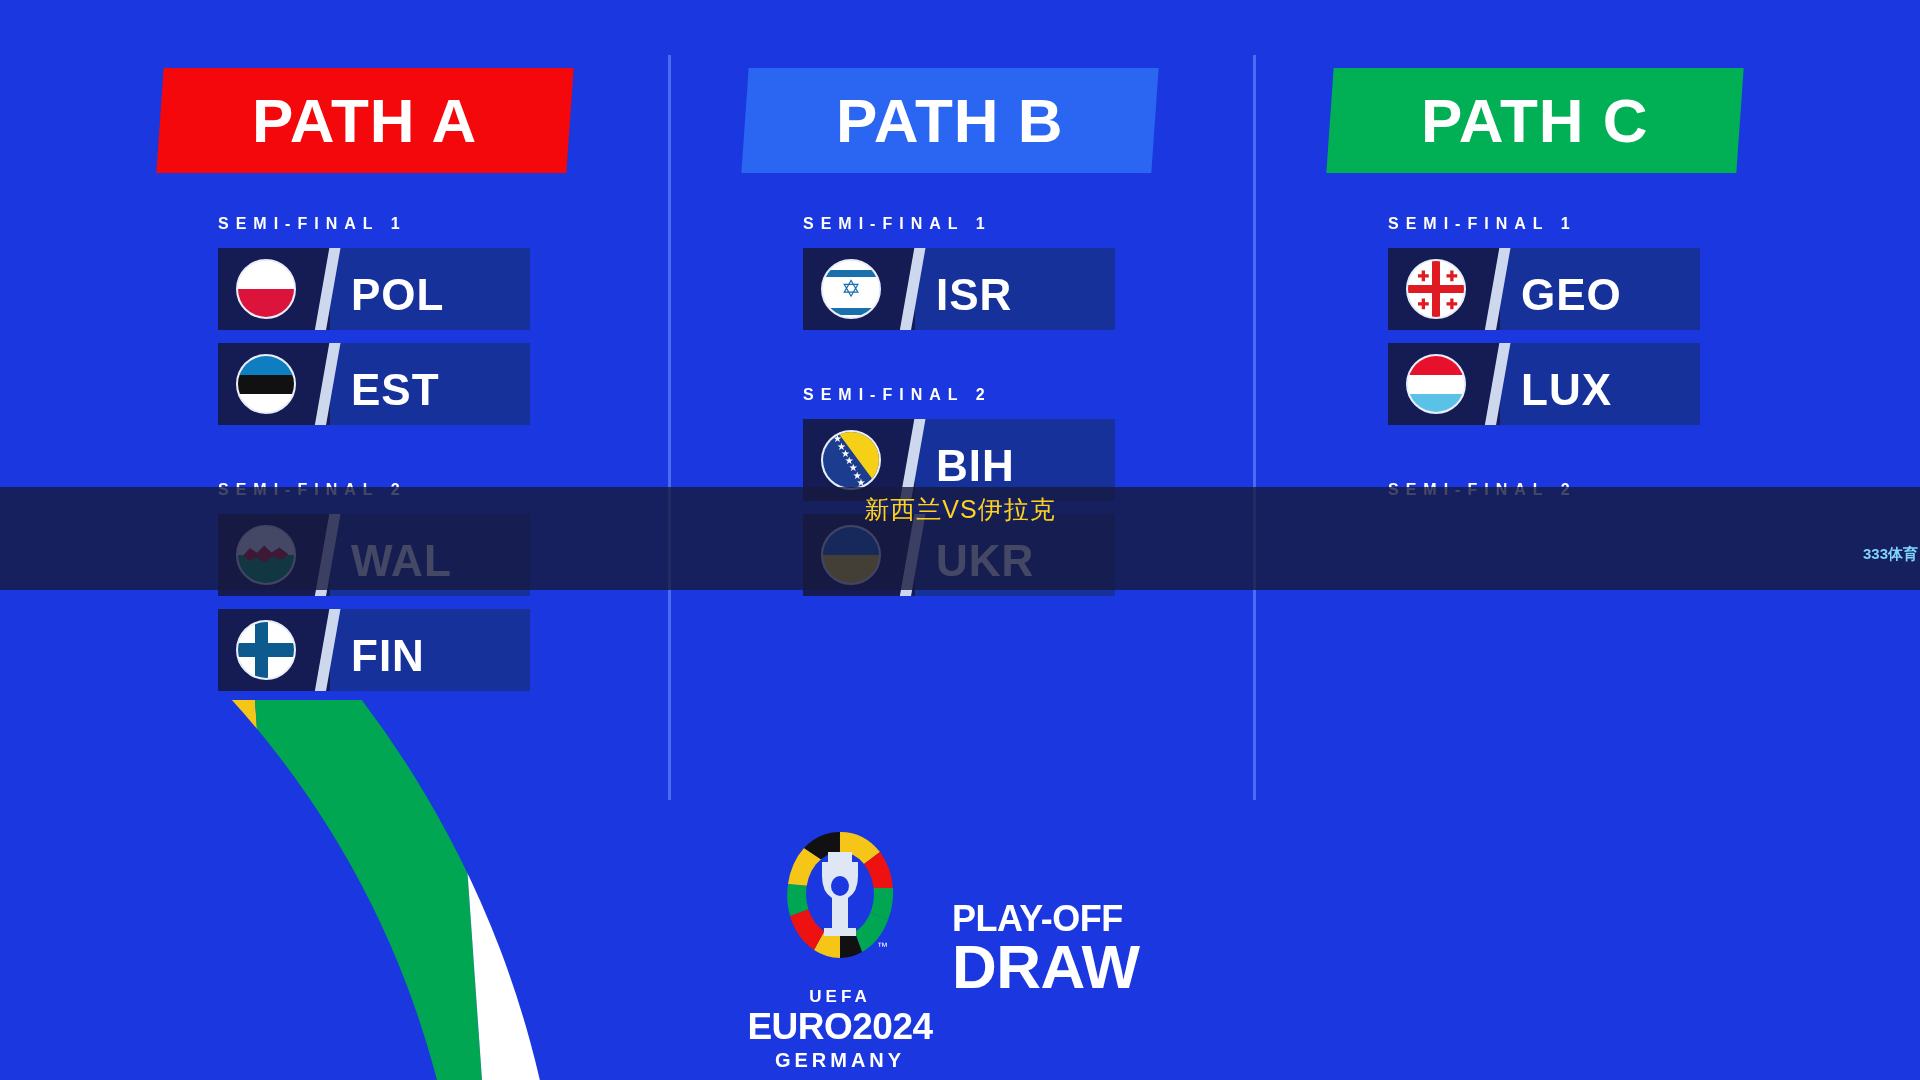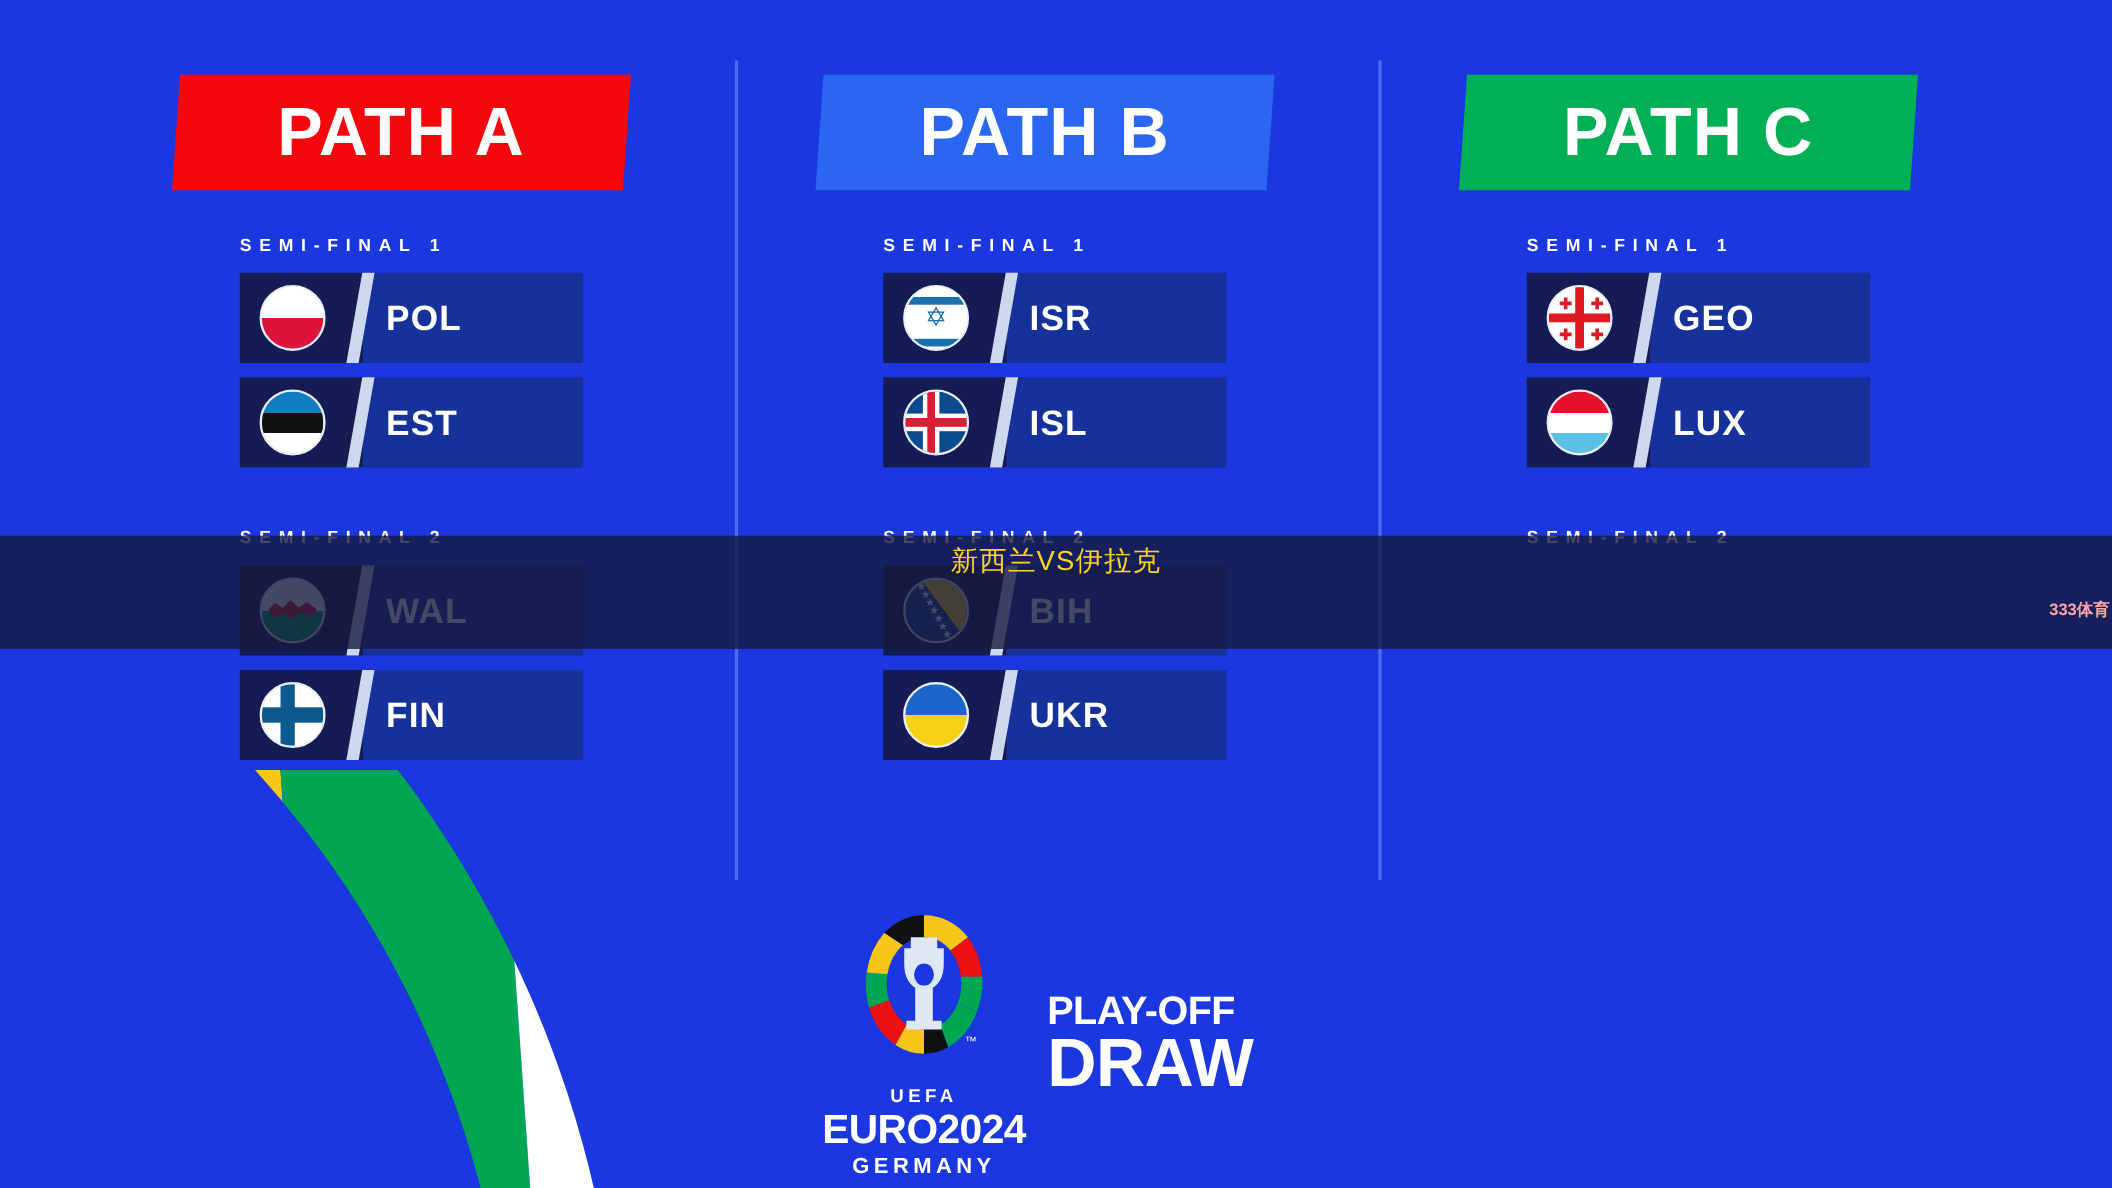--- a/index.html
+++ b/index.html
@@ -127,25 +127,25 @@
     height: 60px;
     border-radius: 50%;
     overflow: hidden;
     border: 2px solid #e8eef9;
     background: #fff;
   }
   .team-row .code {
     position: absolute;
     left: 133px;
     top: 0;
-    height: 82px;
+    height: 94px;
     display: flex;
     align-items: center;
     color: #ffffff;
-    font-size: 32px;
+    font-size: 44px;
     font-weight: 800;
     letter-spacing: 1px;
     line-height: 1;
   }
 
   
   .fl { position: absolute; inset: 0; }
 
   
   .fl-pol { background: linear-gradient(#ffffff 0 50%, #dc143c 50% 100%); }
@@ -274,21 +274,21 @@
     color: #ffd21e;
     font-size: 25px;
     font-weight: 400;
     z-index: 41;
     letter-spacing: 1px;
   }
   .overlay-watermark {
     position: absolute;
     right: 2px;
     top: 545px;
-    color: #fca5a5;
+    color: #7dd3fc;
     font-size: 15px;
     font-weight: 700;
     z-index: 41;
     white-space: nowrap;
   }
 
   
   .footer-block {
     position: absolute;
     left: 760px;
@@ -408,31 +408,20 @@
         <div class="team-list">
           <div class="team-row">
             <div class="left-panel"></div>
             <div class="flag">
               <div class="fl fl-isr">
                 <span class="star">✡</span>
               </div>
             </div>
             <div class="slash"></div>
             <div class="code">ISR</div>
-          </div>
-          <div class="team-row">
-            <div class="left-panel"></div>
-            <div class="flag">
-              <div class="fl fl-isl">
-                <span class="cross-h"></span>
-                <span class="cross-v"></span>
-              </div>
-            </div>
-            <div class="slash"></div>
-            <div class="code">ISL</div>
           </div>
         </div>
         <div class="sf-label second">SEMI-FINAL 2</div>
         <div class="team-list">
           <div class="team-row">
             <div class="left-panel"></div>
             <div class="flag">
               <div class="fl fl-bih">
                 <span class="stars">
                   <i style="left:18%;top:4%">★</i>

